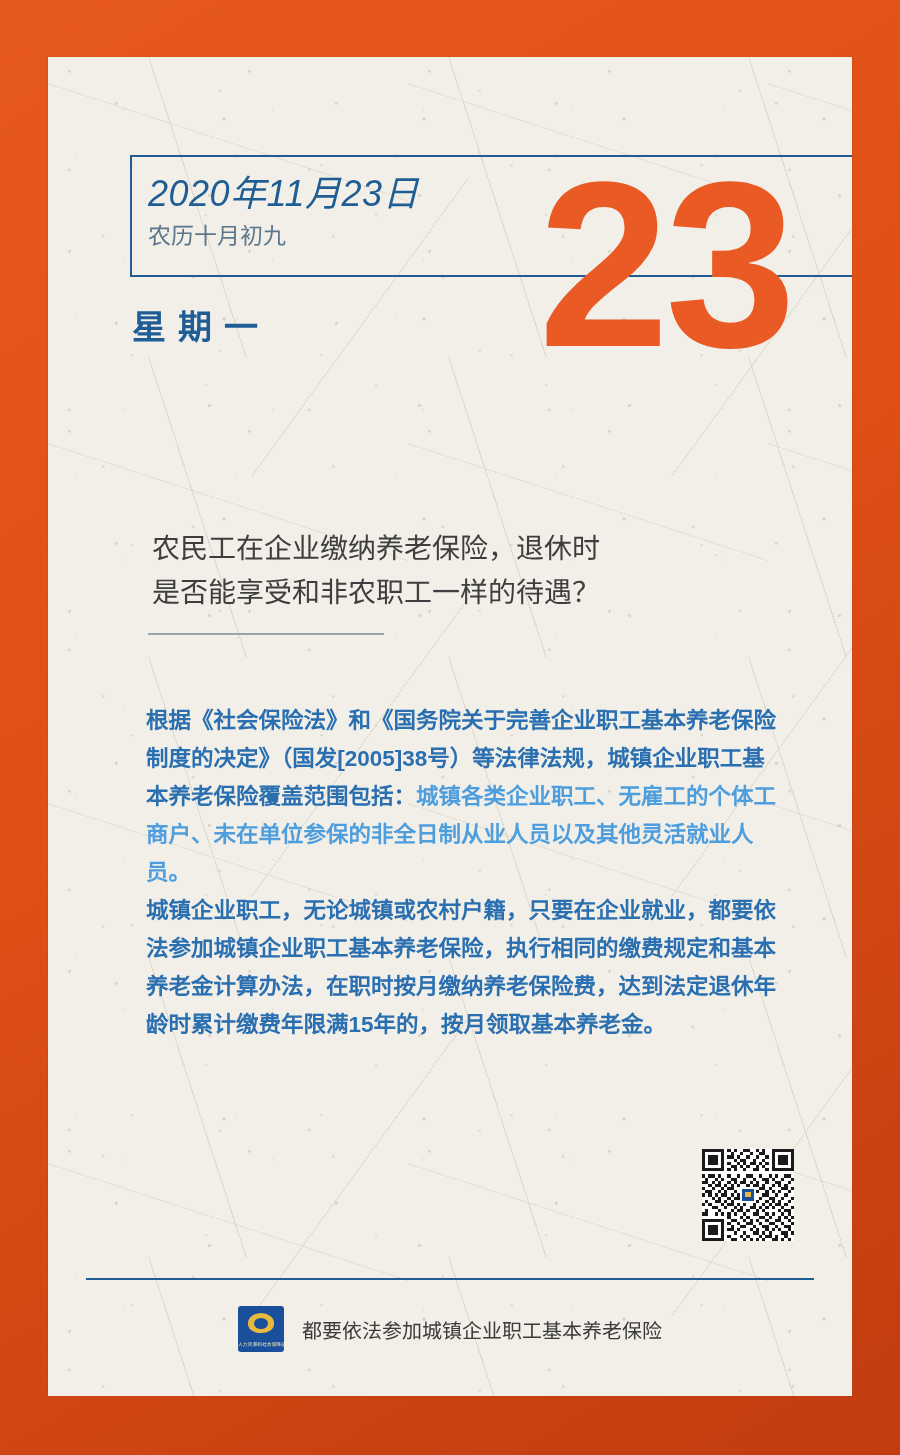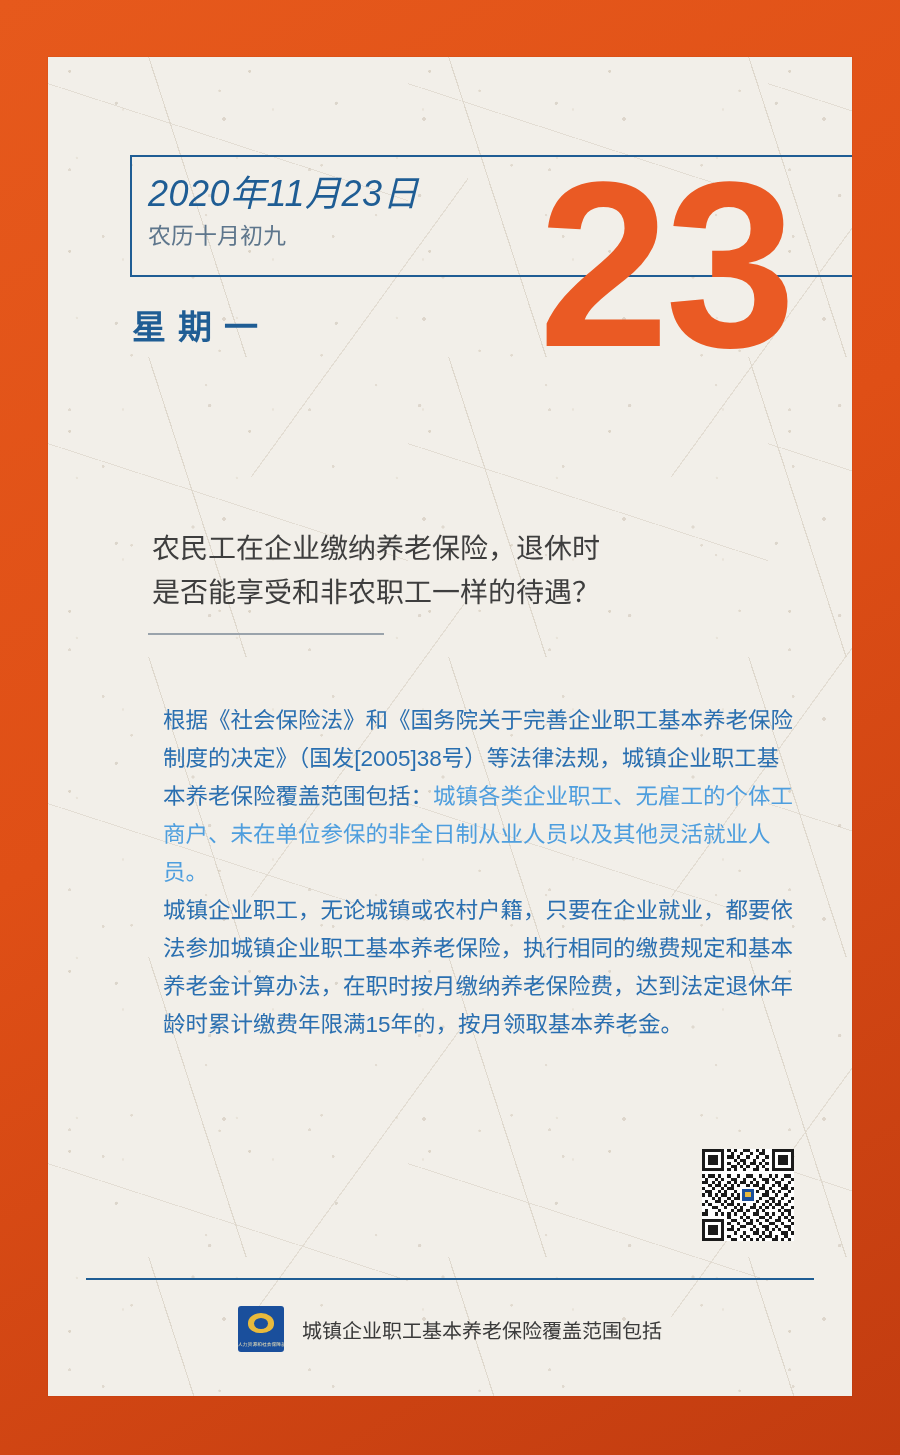--- a/index.html
+++ b/index.html
@@ -138,24 +138,23 @@
     z-index: 4;
   }
   
   .answer {
     position: absolute;
     left: 98px;
     top: 645px;
     width: 634px;
     font-size: 22.5px;
     line-height: 38px;
-    font-weight: normal;
+    font-weight: bold;
     color: #2a6fb0;
     z-index: 4;
-    margin-left: 17px;
   }
   .answer p { margin: 0; }
   .answer .hl { color: #4e9ede; }
   
   .qr {
     position: absolute;
     right: 58px;
     bottom: 155px;
     width: 92px;
     height: 92px;
@@ -519,15 +518,15 @@
     </svg>
   </div>
 
   <div class="footer-rule"></div>
 
   <div class="footer">
     <div class="footer-logo">
       <div class="emblem"></div>
       <div class="logo-band">人力资源和社会保障部</div>
     </div>
-    <div class="footer-text">城镇企业职工基本养老保险覆盖范围包括</div>
+    <div class="footer-text">都要依法参加城镇企业职工基本养老保险</div>
   </div>
 </div>
 
 </body></html>

